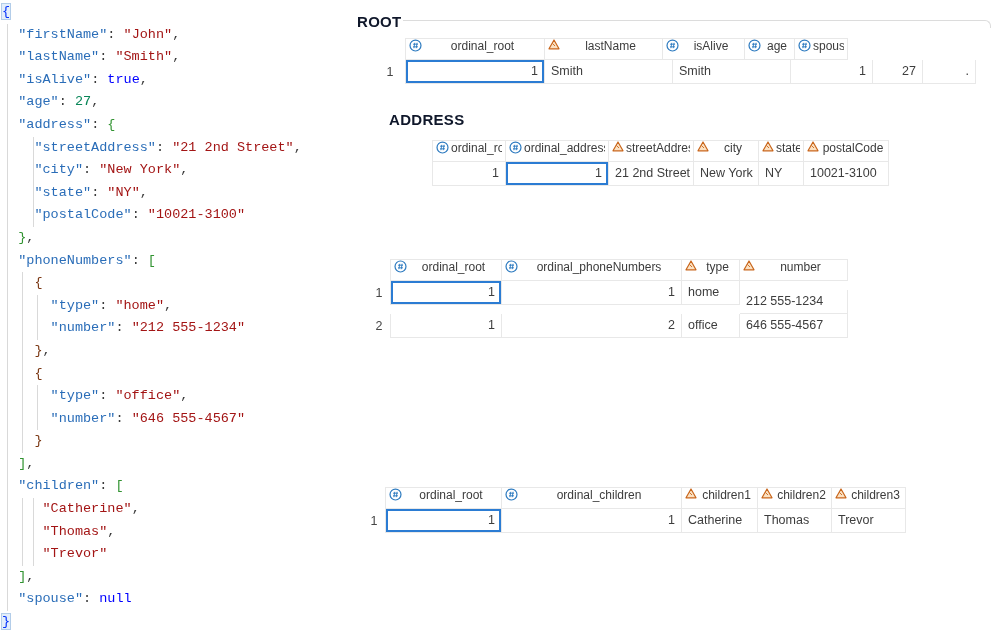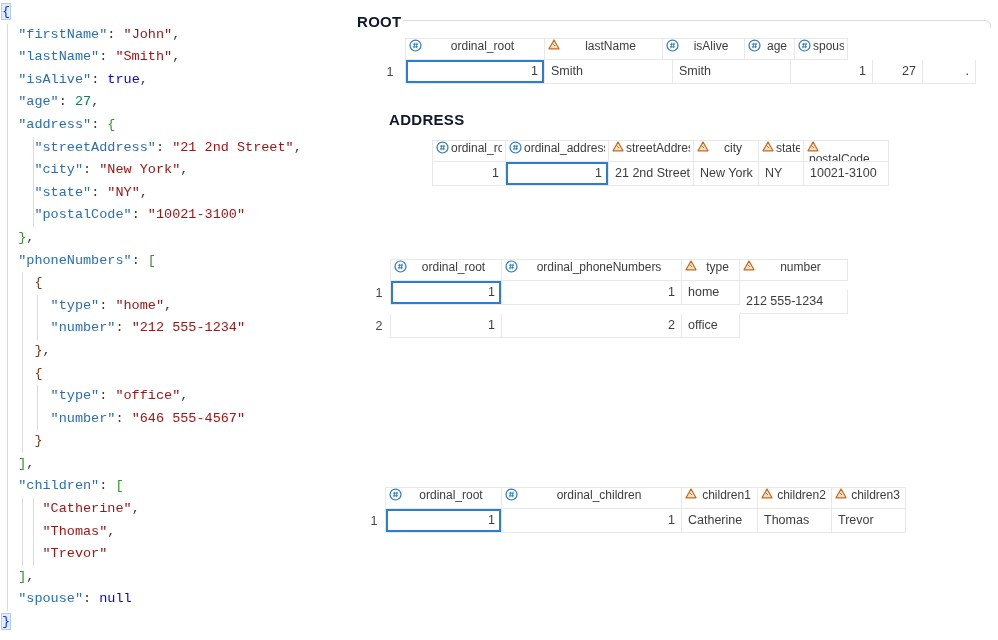--- a/index.html
+++ b/index.html
@@ -163,21 +163,21 @@
             </div>
             <div class="cell hcell" style="width: 45px;">
               <span class="icn">
                 <svg width="12" height="11" viewBox="0 0 12 11">
                   <path d="M6 1 L11 9.8 H1 Z" fill="#fbe2c4" stroke="#c9661c" stroke-width="1.2" stroke-linejoin="round"></path>
                   <path d="M4.4 4.4 L7 7" stroke="#c9661c" stroke-width="0.9"></path>
                 </svg>
               </span>
               <span class="hlabel">state</span>
             </div>
-            <div class="cell hcell" style="width: 85px; flex-direction: column;">
+            <div class="cell hcell" style="width: 85px;">
               <span class="icn">
                 <svg width="12" height="11" viewBox="0 0 12 11">
                   <path d="M6 1 L11 9.8 H1 Z" fill="#fbe2c4" stroke="#c9661c" stroke-width="1.2" stroke-linejoin="round"></path>
                   <path d="M4.4 4.4 L7 7" stroke="#c9661c" stroke-width="0.9"></path>
                 </svg>
               </span>
               <span class="hlabel">postalCode</span>
             </div>
           </div>
           <div class="trow">
@@ -237,20 +237,21 @@
             <div class="cell dcell num c-first" style="width: 112px; box-shadow: rgb(43, 124, 211) 0px 0px 0px 2px inset;">1</div>
             <div class="cell dcell num" style="width: 180px;">1</div>
             <div class="cell dcell char" style="width: 58px;">home</div>
             <div class="cell dcell char" style="width: 108px; margin-top: 9px;">212 555-1234</div>
           </div>
           <div class="trow">
             <div class="gut" style="width: 22px; height: 24px;">2</div>
             <div class="cell dcell num c-first" style="width: 112px;">1</div>
             <div class="cell dcell num" style="width: 180px;">2</div>
             <div class="cell dcell char" style="width: 58px;">office</div>
+            <div class="cell dcell char" style="width: 108px;">646 555-4567</div>
           </div>
         </div>
     </section>
     <section class="panel panel-3">
       <div class="grid" style="margin-left: 6px; margin-top: 13px;">
           <div class="trow">
             <div class="gut" style="width: 22px; height: 22px;"></div>
             <div class="cell hcell c-first" style="width: 117px;">
               <span class="icn">
                 <svg width="13" height="13" viewBox="0 0 14 14">

